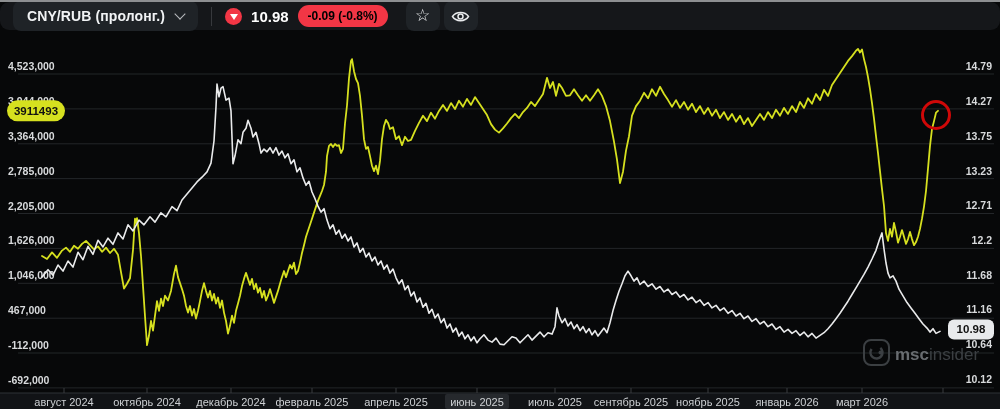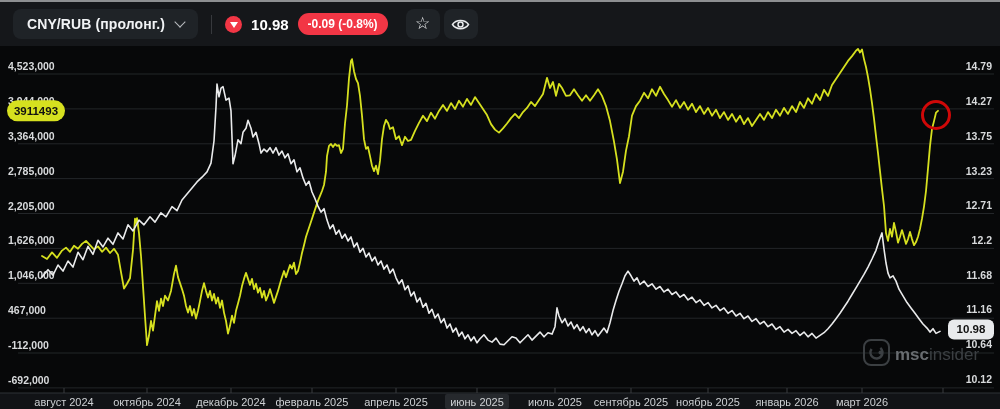--- a/index.html
+++ b/index.html
@@ -1,32 +1,32 @@
 <!DOCTYPE html>
 <html><head>
 <meta charset="utf-8">
 <style>
   html,body{margin:0;padding:0;background:#070809;width:1000px;height:409px;overflow:hidden;
     font-family:"Liberation Sans", sans-serif;}
   .app{position:relative;width:1000px;height:409px;background:#070809;}
   .top-border{position:absolute;left:0;top:0;width:1000px;height:2px;background:#8d8f91;z-index:30;}
-  .header{position:absolute;left:0;top:2px;width:1000px;height:44px;background:#15171a;
-    display:flex;align-items:center;padding-left:13px;box-sizing:border-box;z-index:20;}
+  .header{position:absolute;left:0;top:2px;width:1000px;height:28px;background:#15171a;
+    display:flex;align-items:center;padding-left:13px;box-sizing:border-box;z-index:20;border-radius:9px;}
   .sym-btn{display:flex;align-items:center;gap:11px;background:#1f2327;border:none;border-radius:8px;
     height:30px;padding:0 14px;cursor:pointer;}
   .sym-label{font-size:14px;font-weight:700;color:#f1f3f5;letter-spacing:.1px;}
   .chev{width:7px;height:7px;border-right:1.6px solid #b9bcbf;border-bottom:1.6px solid #b9bcbf;
     transform:rotate(45deg);margin-top:-4px;}
   .divider{width:1px;height:19px;background:#37393d;margin:0 13px;}
   .dir-icon{width:17px;height:17px;border-radius:50%;background:#f23645;display:flex;
     align-items:center;justify-content:center;}
   .tri{width:0;height:0;border-left:4px solid transparent;border-right:4px solid transparent;
     border-top:6px solid #fff;margin-top:1px;}
   .price{margin-left:9px;font-size:15px;font-weight:700;color:#fff;}
-  .pill{margin-left:9px;background:#f23645;color:#ffffff;font-size:12px;font-weight:700;
+  .pill{margin-left:9px;background:#f23645;color:#000000;font-size:12px;font-weight:700;
     border-radius:12px;padding:4px 10px 4px 10px;white-space:nowrap;text-align:right;}
   .icon-btn{width:34px;height:30px;background:#1f2327;border:none;border-radius:8px;
     display:flex;align-items:center;justify-content:center;cursor:pointer;}
   .star-btn{margin-left:18px;}
   .eye-btn{margin-left:4px;}
   .star-glyph{color:#e8eaec;font-size:17px;line-height:1;margin-top:-2px;}
   .chart-wrap{position:absolute;left:0;top:0;width:1000px;height:409px;}
   svg{display:block;}
   .hit{position:absolute;z-index:10;}
 </style>

